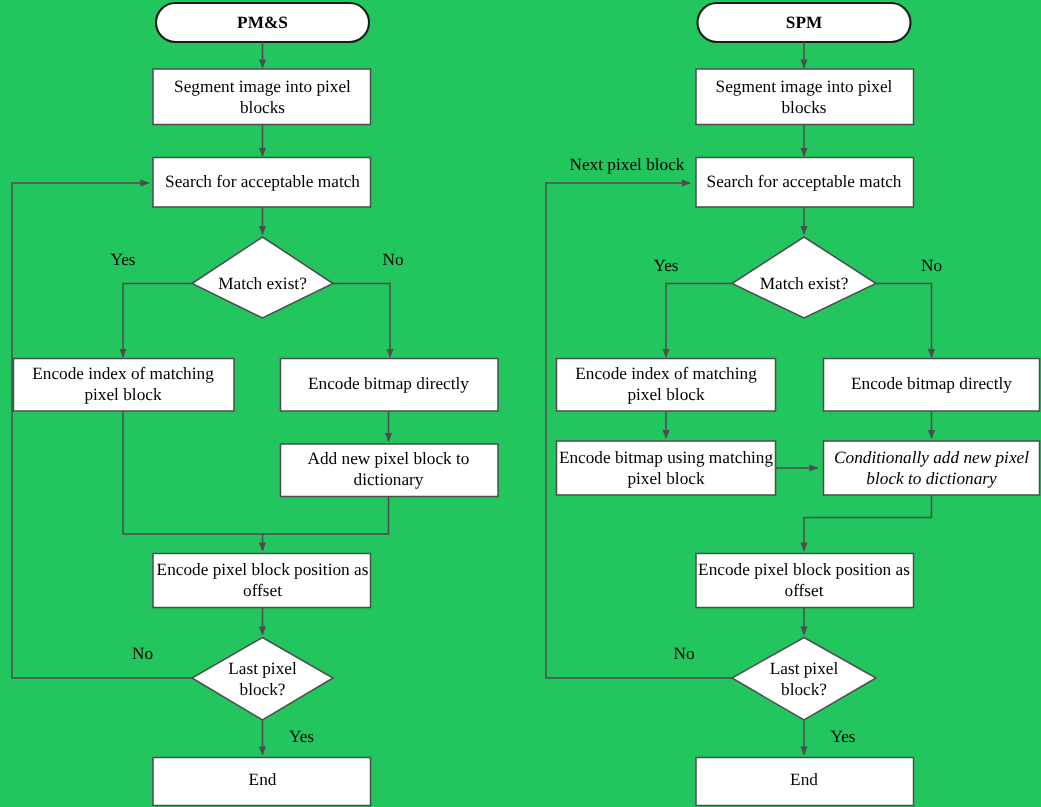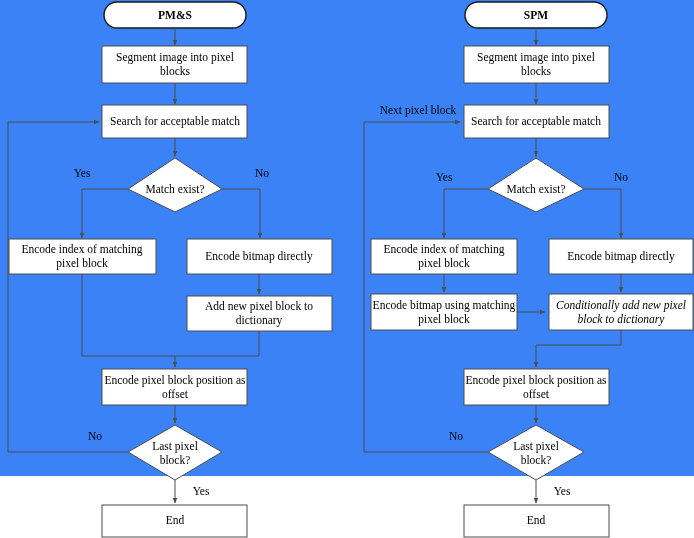--- a/index.html
+++ b/index.html
@@ -9,22 +9,22 @@
   }
   body {
     width: 694px;
     height: 538px;
     font-family: "Liberation Serif", "DejaVu Serif", serif;
     overflow: hidden;
   }
   #canvas {
     position: relative;
     width: 694px;
-    height: 476px;
-    background: #3b82f6;
+    height: 538px;
+    background: #22c55e;
   }
   svg.flow {
     position: absolute;
     left: 0;
     top: 0;
     width: 694px;
     height: 538px;
   }
   .shape-rect {
     fill: #ffffff;

